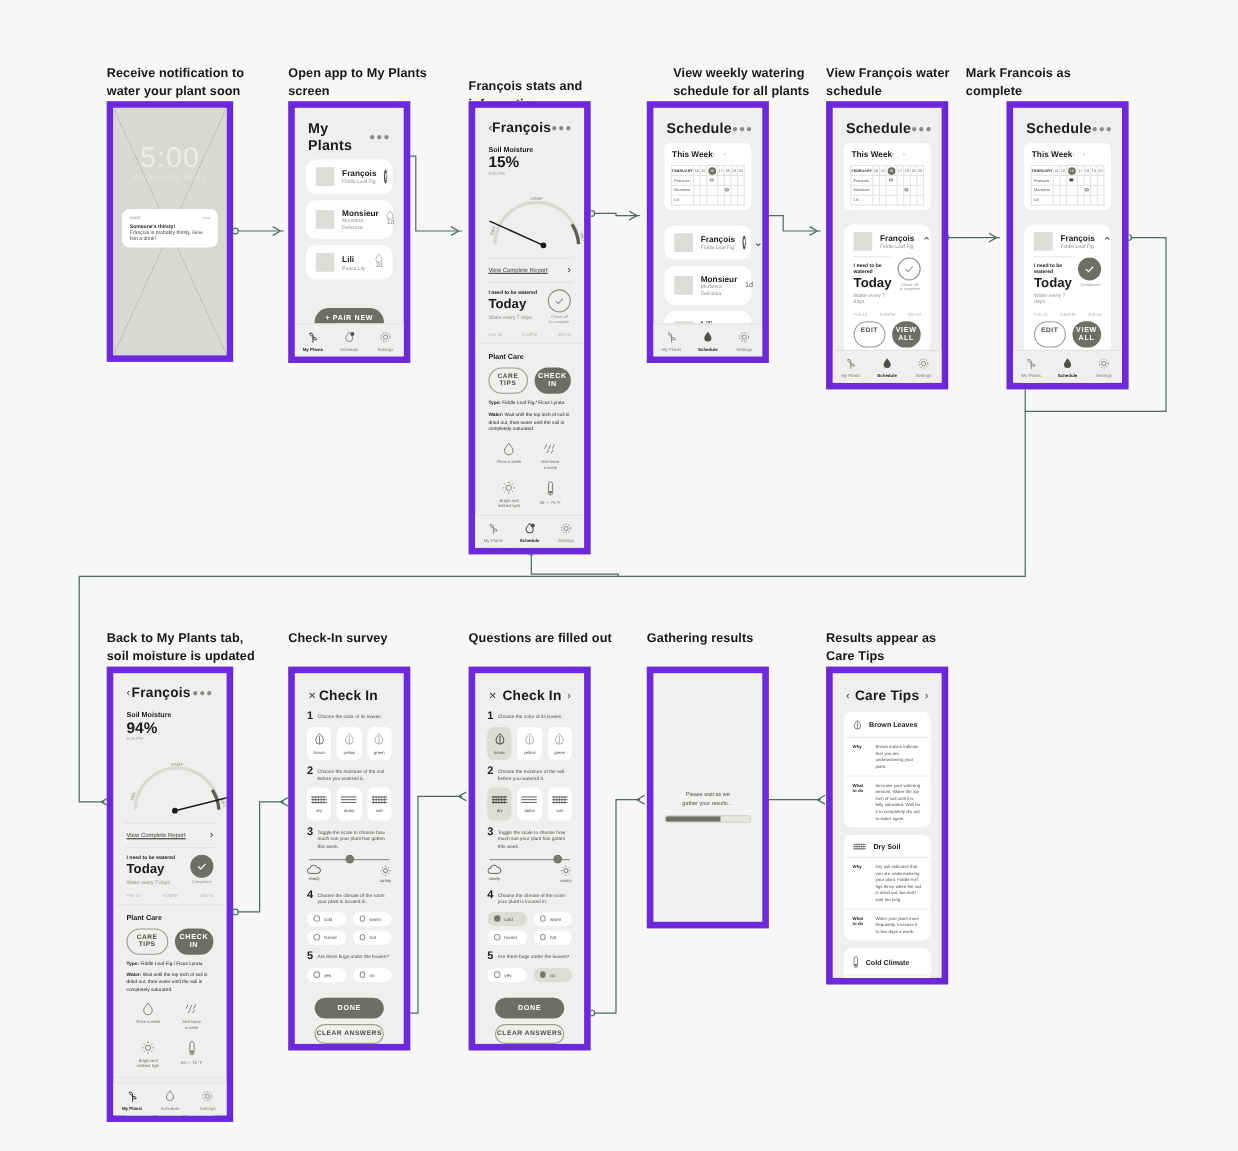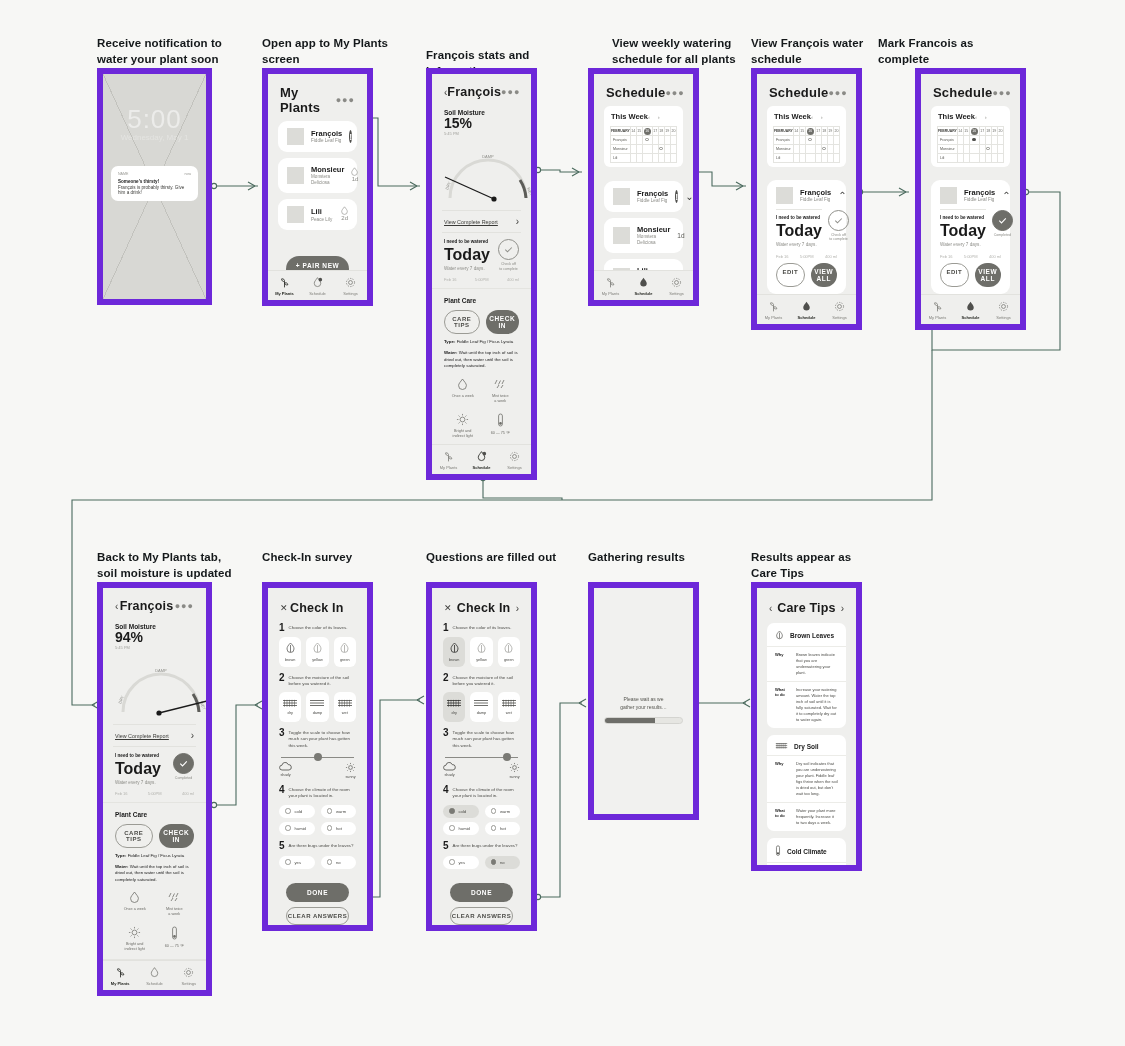--- a/index.html
+++ b/index.html
@@ -4,21 +4,21 @@
 <style>
   * { box-sizing: border-box; margin: 0; padding: 0; }
   body {
     width: 1125px; height: 1046px;
     background: #f7f7f5;
     font-family: "Liberation Sans", sans-serif;
     position: relative;
     overflow: hidden;
     color: #1a1a1a;
   }
-  .canvas { position: absolute; inset: 0; }
+  .canvas { position: absolute; inset: 0; margin-top: 24px; }
 
   
   .step { position: absolute; }
   .step-title {
     font-size: 11.5px; font-weight: 700; line-height: 1.35;
     color: #14181a; letter-spacing: .1px; white-space: pre-line;
   }
   .phone {
     position: absolute; background: #efefed;
     border: 6px solid #6d28d9; overflow: hidden;
@@ -90,21 +90,21 @@
             font-size:3.4px;}
   .dot-o { display:inline-block; width:3.6px; height:3.6px; border:.6px solid #8f8f8a;
            border-radius:50%; }
   .dot-f { display:inline-block; width:3.6px; height:3.6px; background:#4f4f4c;
            border-radius:50%; }
 
   
   .exp-card { background:#fff; border-radius:9px; margin: 0 10px 6px; padding: 7px 9px; }
   .need { font-size:4.6px; font-weight:700; border-top:.6px solid #e6e6e2;
           padding-top:5px; margin-top:5px; }
-  .today { font-size:16px; font-weight:700; line-height:1.1; margin-top:2px;}
+  .today { font-size:12px; font-weight:700; line-height:1.1; margin-top:2px;}
   .every { font-size:4.6px; color:#8d8d88; margin-top:2px;}
   .meta { display:flex; justify-content:space-between; font-size:4px;
           color:#b3b3ae; margin-top:7px; padding-bottom:4px;}
   .ring { width:21px; height:21px; border-radius:50%; border:1.2px solid #8f8f8a;
           display:flex;align-items:center;justify-content:center; }
   .ring.filled { background:#6e6e69; border-color:#6e6e69; }
   .ring-lbl { font-size:3.6px; color:#8d8d88; text-align:center; line-height:1.25; margin-top:2px;}
 
   
   .sec { padding: 4px 12px; }

